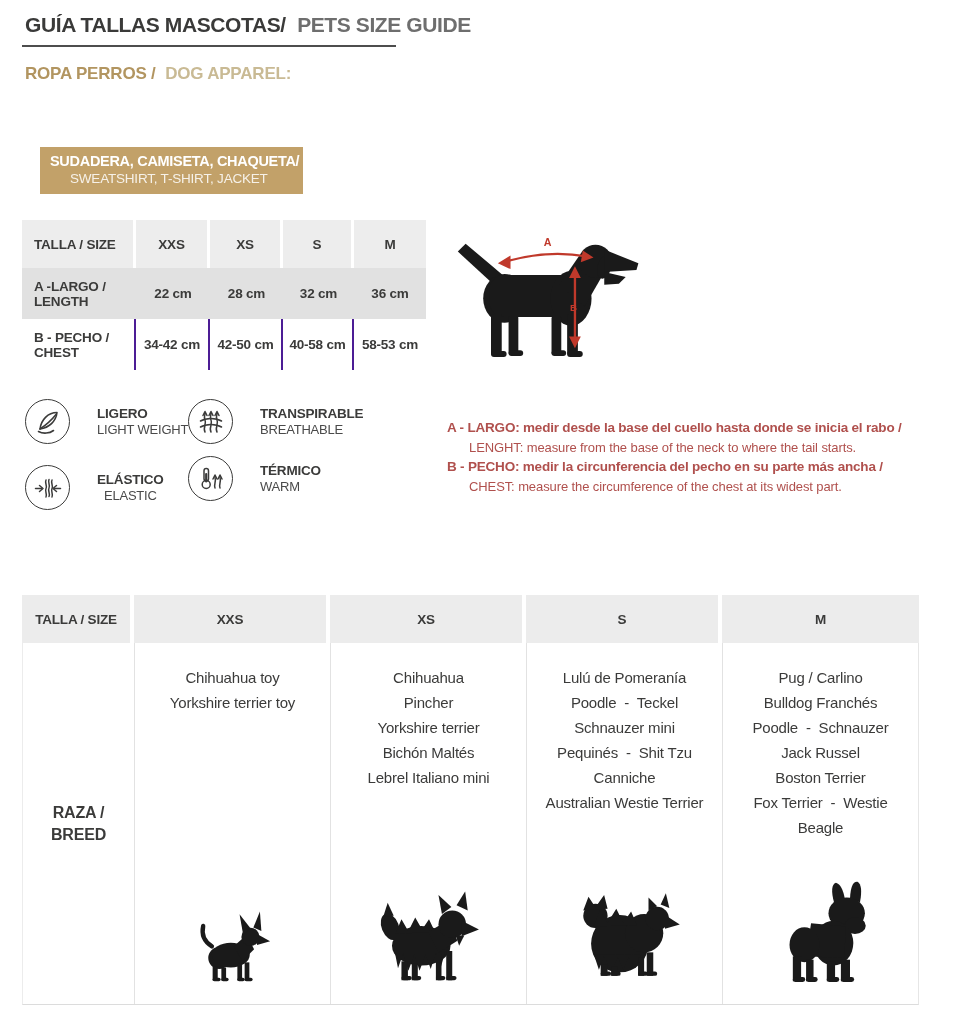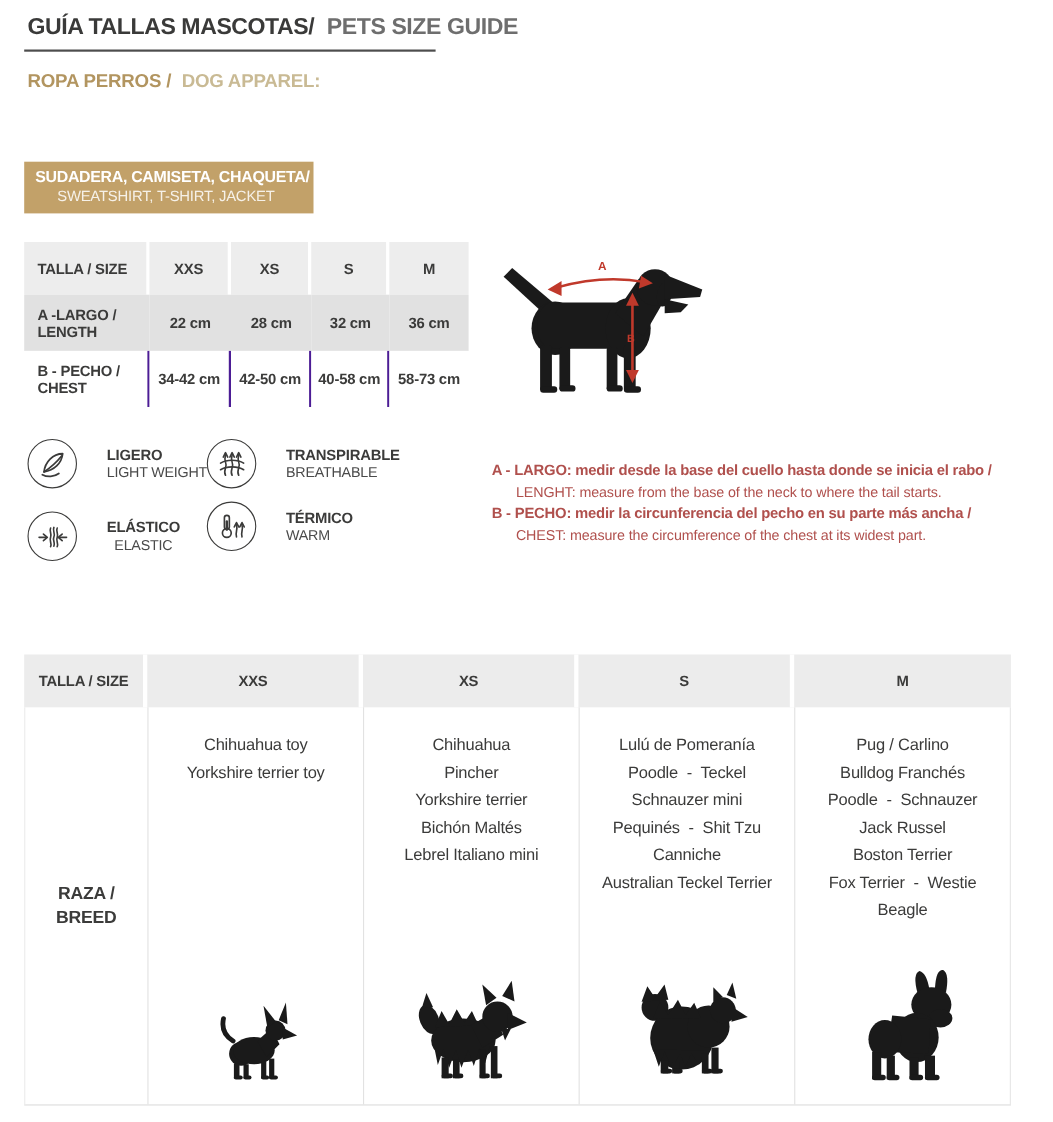--- a/index.html
+++ b/index.html
@@ -10,21 +10,21 @@
   
   .title { position:absolute; left:25px; top:13px; font-size:21px; font-weight:bold; letter-spacing:-0.4px; white-space:nowrap; }
   .title .t-es { color:#3A3A39; }
   .title .t-en { color:#6E6E6E; margin-left:6px; }
   .title-rule { position:absolute; left:22px; top:45px; width:374px; height:2px; background:#4D4D4D; }
   .subtitle { position:absolute; left:25px; top:64px; font-size:17px; font-weight:bold; white-space:nowrap; }
   .subtitle .s-es { color:#B29560; }
   .subtitle .s-en { color:#C9BA94; margin-left:5px; }
 
   
-  .banner { position:absolute; left:22px; top:147px; width:263px; height:47px; background:#C2A169; padding:6px 10px 0 10px; }
+  .banner { position:absolute; left:40px; top:147px; width:263px; height:47px; background:#C2A169; padding:6px 10px 0 10px; }
   .banner .b1 { color:#FFFFFF; font-weight:bold; font-size:14.5px; line-height:17px; letter-spacing:-0.3px; white-space:nowrap; }
   .banner .b2 { color:rgba(255,255,255,0.85); font-size:13.5px; line-height:17px; letter-spacing:-0.2px; white-space:nowrap;margin-left:20px; }
 
   
   .size-table { position:absolute; left:22px; top:220px; width:404px; display:grid; grid-template-columns:114px 74px 73px 71px 72px; }
   .st-cell { display:flex; align-items:center; justify-content:center; font-weight:bold; font-size:13.5px; }
   .st-h { height:48px; background:#EDEDED; border-right:3px solid #fff; }
   .st-h.last { border-right:none; }
   .st-a { height:51px; background:#E1E1E1; }
   .st-b { height:51px; background:#fff; border-right:2px solid #4c1d95; }
@@ -95,21 +95,21 @@
     <div class="st-cell st-a st-label">A -LARGO / LENGTH</div>
     <div class="st-cell st-a">22 cm</div>
     <div class="st-cell st-a">28 cm</div>
     <div class="st-cell st-a">32 cm</div>
     <div class="st-cell st-a">36 cm</div>
 
     <div class="st-cell st-b st-label">B - PECHO / CHEST</div>
     <div class="st-cell st-b">34-42 cm</div>
     <div class="st-cell st-b">42-50 cm</div>
     <div class="st-cell st-b">40-58 cm</div>
-    <div class="st-cell st-b last">58-73 cm</div>
+    <div class="st-cell st-b last">58-53 cm</div>
   </div>
 
   <svg class="measure-dog" width="205" height="137" viewBox="0 0 210 140">
     <g fill="#1A1A1A">
       <polygon points="8,26 16,18 54,50 45,60"></polygon>
       <ellipse cx="56" cy="74" rx="22" ry="25"></ellipse>
       <rect x="40" y="50" width="100" height="43" rx="16"></rect>
       <ellipse cx="124" cy="74" rx="21" ry="28"></ellipse>
       <polygon points="112,60 134,28 160,44 138,82"></polygon>
       <circle cx="149" cy="36" r="17"></circle>
@@ -293,21 +293,21 @@
         </div>
       </div>
 
       <div class="bt-col">
         <div class="breeds">
           <div class="breed-line">Lulú de Pomeranía</div>
           <div class="breed-line">Poodle  -  Teckel</div>
           <div class="breed-line">Schnauzer mini</div>
           <div class="breed-line">Pequinés  -  Shit Tzu</div>
           <div class="breed-line">Canniche</div>
-          <div class="breed-line">Australian Teckel Terrier</div>
+          <div class="breed-line">Australian Westie Terrier</div>
         </div>
         <div class="dog-slot">
           <svg width="122" height="100" viewBox="0 0 140 115">
             <g fill="#1A1A1A">
               <circle cx="36" cy="32" r="14"></circle>
               <polygon points="22,26 28,10 36,22 46,8 50,24"></polygon>
               <circle cx="64" cy="64" r="33"></circle>
               <circle cx="92" cy="52" r="22"></circle>
               <polygon points="34,44 41,26 50,40 60,24 68,40 77,27 84,43"></polygon>
               <polygon points="34,76 40,94 46,78 54,96 62,80 68,94 74,80 82,92 88,77"></polygon>

